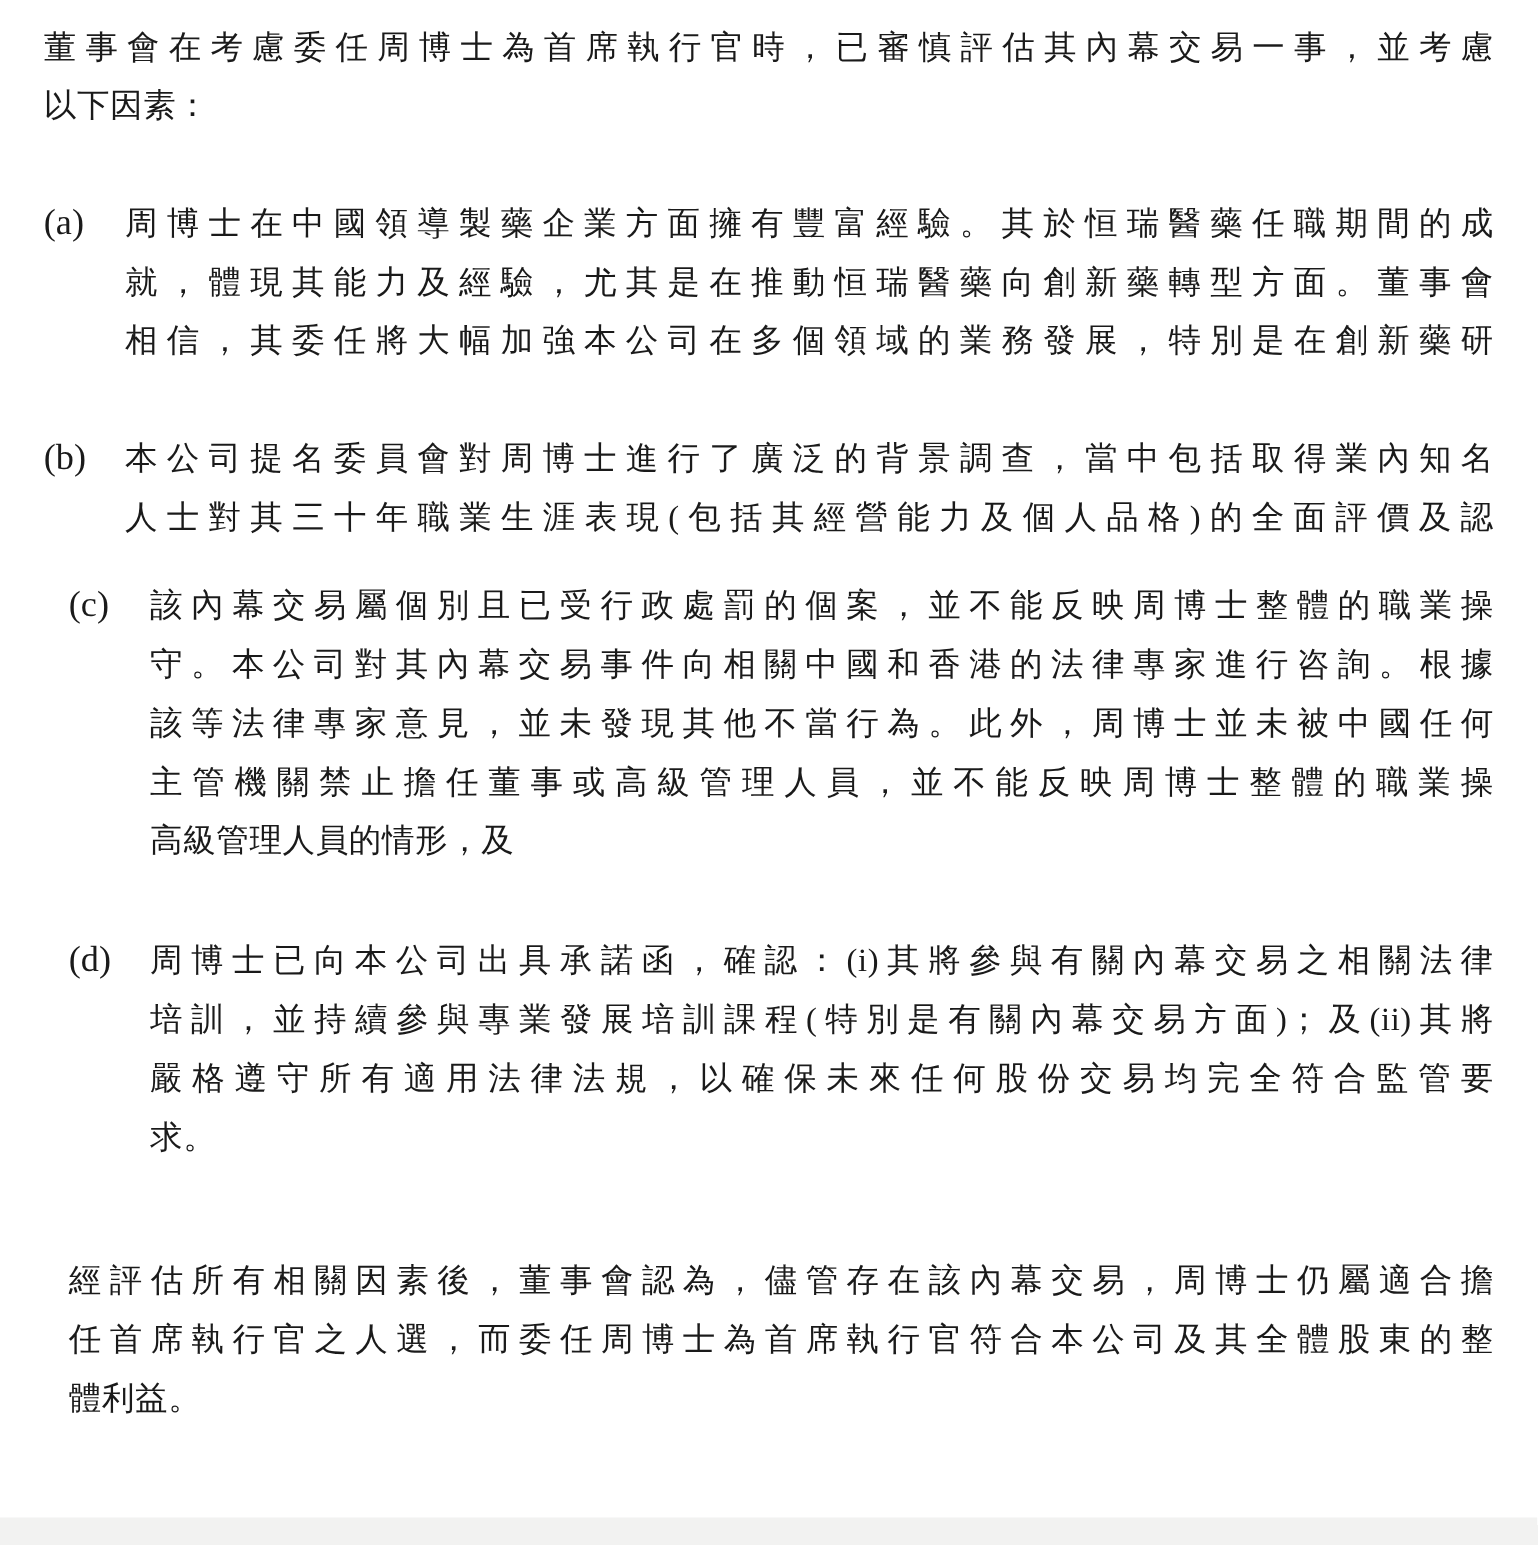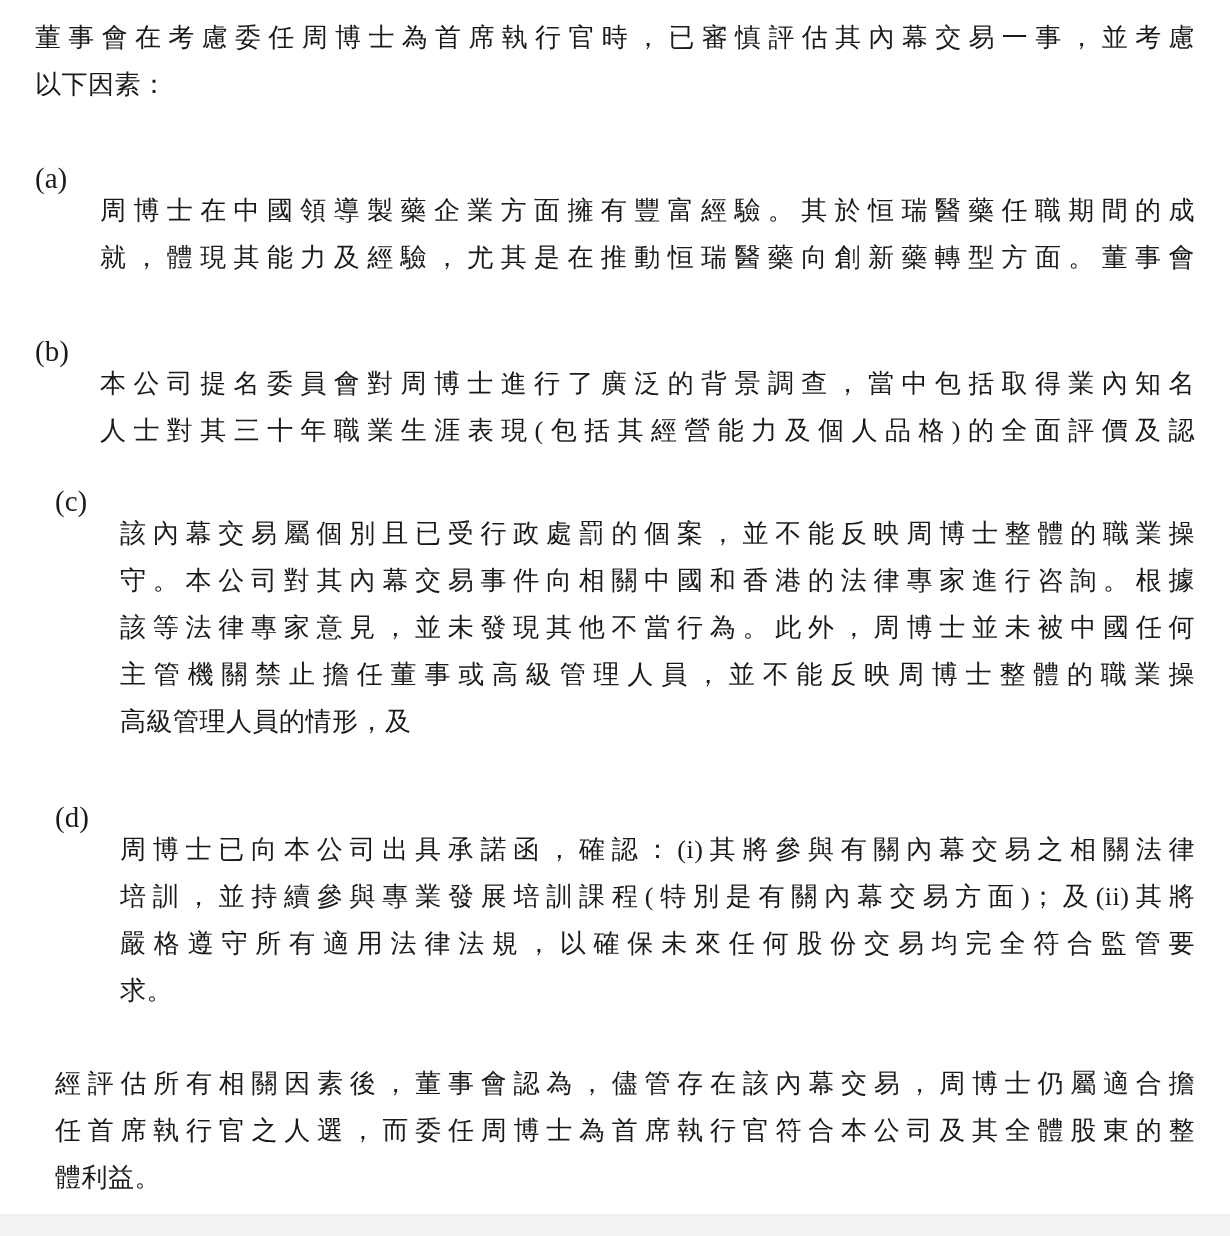--- a/index.html
+++ b/index.html
@@ -31,26 +31,26 @@
     text-align-last: left;
   }
   .intro { margin-top: 0; }
   .item { display: flex; }
   .item .marker {
     flex: 0 0 65px;
     width: 65px;
     font-size: 29px;
     line-height: 47px;
   }
-  .item .item-text { flex: 1 1 auto; min-width: 0; margin-top: 32px; }
+  .item .item-text { flex: 1 1 auto; min-width: 0; }
   .item-a { margin-top: 47px; }
   .item-b { margin-top: 47px; }
   .item-c { margin-top: 24px; margin-left: 20px; }
   .item-d { margin-top: 49px; margin-left: 20px; }
-  .closing { margin-top: 46px; margin-left: 20px; }
+  .closing { margin-top: 68px; margin-left: 20px; }
   .bottom-strip {
     position: absolute;
     left: 0;
     bottom: 0;
     width: 100%;
     height: 22px;
     background: #f2f2f1;
   }
 </style>
 </head>
@@ -61,20 +61,21 @@
   <div class="intro">
     <div class="line">董事會在考慮委任周博士為首席執行官時，已審慎評估其內幕交易一事，並考慮</div>
     <div class="line last">以下因素：</div>
   </div>
 
   <div class="item item-a">
     <span class="marker">(a)</span>
     <div class="item-text">
       <div class="line">周博士在中國領導製藥企業方面擁有豐富經驗。其於恒瑞醫藥任職期間的成</div>
       <div class="line">就，體現其能力及經驗，尤其是在推動恒瑞醫藥向創新藥轉型方面。董事會</div>
+      <div class="line">相信，其委任將大幅加強本公司在多個領域的業務發展，特別是在創新藥研</div>
     </div>
   </div>
 
   <div class="item item-b">
     <span class="marker">(b)</span>
     <div class="item-text">
       <div class="line">本公司提名委員會對周博士進行了廣泛的背景調查，當中包括取得業內知名</div>
       <div class="line">人士對其三十年職業生涯表現(包括其經營能力及個人品格)的全面評價及認</div>
     </div>
   </div>

